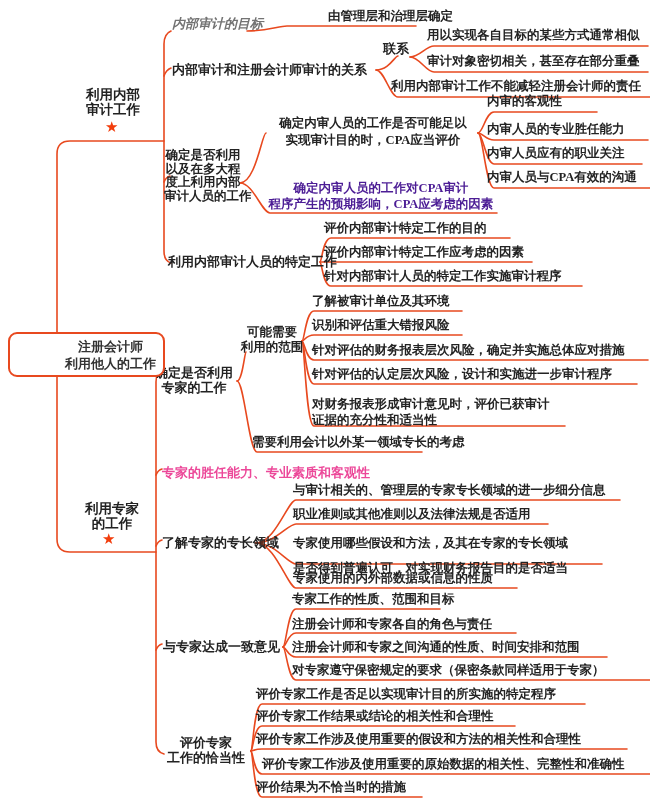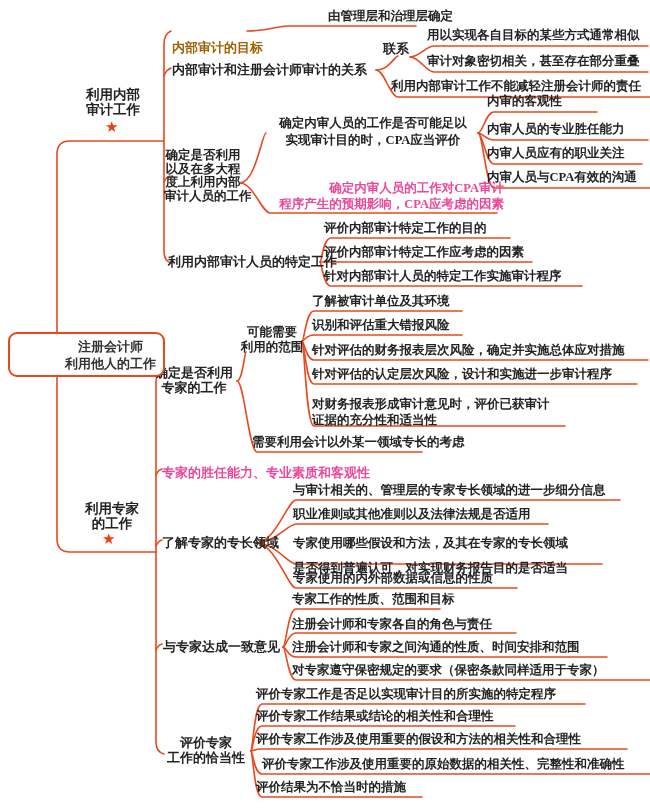--- a/index.html
+++ b/index.html
@@ -88,34 +88,34 @@
   </div>
   <div class="star" style="left: 105px; top: 120px; color: rgb(242, 61, 12);">★</div>
 
   <div class="branch-label" style="left:85px;top:501px;width:54px;">
     <span>利用专家</span><br>
     <span>的工作</span>
   </div>
   <div class="star" style="left: 102px; top: 532px; color: rgb(242, 61, 12);">★</div>
 
   <div id="nodes-layer">
-      <div class="node" style="left: 172px; top: 40px; font-size: 13px; color: #a16207;">内部审计的目标</div>
+      <div class="node" style="left: 172px; top: 16px; font-size: 13px; color: #737373; font-style: italic;">内部审计的目标</div>
       <div class="node" style="left: 280px; top: 9px; color: rgb(35, 35, 35); padding-left: 48px;">由管理层和治理层确定</div>
       <div class="node" style="left: 172px; top: 62px; font-size: 13px; color: rgb(35, 35, 35);">内部审计和注册会计师审计的关系</div>
       <div class="node" style="left: 383px; top: 41px; font-size: 13px; color: rgb(35, 35, 35);">联系</div>
       <div class="node" style="left: 427px; top: 28px; color: rgb(35, 35, 35);">用以实现各自目标的某些方式通常相似</div>
       <div class="node" style="left: 427px; top: 54px; color: rgb(35, 35, 35);">审计对象密切相关，甚至存在部分重叠</div>
       <div class="node" style="left: 391px; top: 79px; color: rgb(35, 35, 35);">利用内部审计工作不能减轻注册会计师的责任</div>
       <div class="node" style="left: 164px; top: 149px; width: 78px; text-align: center; line-height: 13.5px; color: rgb(35, 35, 35);">确定是否利用<br>以及在多大程<br>度上利用内部<br>审计人员的工作</div>
       <div class="node" style="left: 266px; top: 115px; width: 214px; text-align: center; line-height: 16.5px; color: rgb(35, 35, 35);">确定内审人员的工作是否可能足以<br>实现审计目的时，CPA应当评价</div>
       <div class="node" style="left: 487px; top: 94px; color: rgb(35, 35, 35);">内审的客观性</div>
       <div class="node" style="left: 487px; top: 122px; color: rgb(35, 35, 35);">内审人员的专业胜任能力</div>
       <div class="node" style="left: 487px; top: 146px; color: rgb(35, 35, 35);">内审人员应有的职业关注</div>
       <div class="node" style="left: 487px; top: 170px; color: rgb(35, 35, 35);">内审人员与CPA有效的沟通</div>
-      <div class="node" style="left: 258px; top: 180px; width: 246px; text-align: right; line-height: 16px; color: #ec4899;">确定内审人员的工作对CPA审计<br>程序产生的预期影响，CPA应考虑的因素</div>
+      <div class="node" style="left: 258px; top: 180px; width: 246px; text-align: center; line-height: 16px; color: #4c1d95;">确定内审人员的工作对CPA审计<br>程序产生的预期影响，CPA应考虑的因素</div>
       <div class="node" style="left: 168px; top: 254px; font-size: 13px; color: rgb(35, 35, 35);">利用内部审计人员的特定工作</div>
       <div class="node" style="left: 324px; top: 221px; color: rgb(35, 35, 35);">评价内部审计特定工作的目的</div>
       <div class="node" style="left: 324px; top: 245px; color: rgb(35, 35, 35);">评价内部审计特定工作应考虑的因素</div>
       <div class="node" style="left: 324px; top: 269px; color: rgb(35, 35, 35);">针对内部审计人员的特定工作实施审计程序</div>
       <div class="node" style="left: 153px; top: 366px; width: 82px; text-align: center; font-size: 13px; line-height: 14.5px; color: rgb(35, 35, 35);">确定是否利用<br>专家的工作</div>
       <div class="node" style="left: 240px; top: 325px; width: 64px; text-align: center; line-height: 14.5px; color: rgb(35, 35, 35);">可能需要<br>利用的范围</div>
       <div class="node" style="left: 312px; top: 294px; color: rgb(35, 35, 35);">了解被审计单位及其环境</div>
       <div class="node" style="left: 312px; top: 318px; color: rgb(35, 35, 35);">识别和评估重大错报风险</div>
       <div class="node" style="left: 312px; top: 343px; color: rgb(35, 35, 35);">针对评估的财务报表层次风险，确定并实施总体应对措施</div>
       <div class="node" style="left: 312px; top: 367px; color: rgb(35, 35, 35);">针对评估的认定层次风险，设计和实施进一步审计程序</div>

